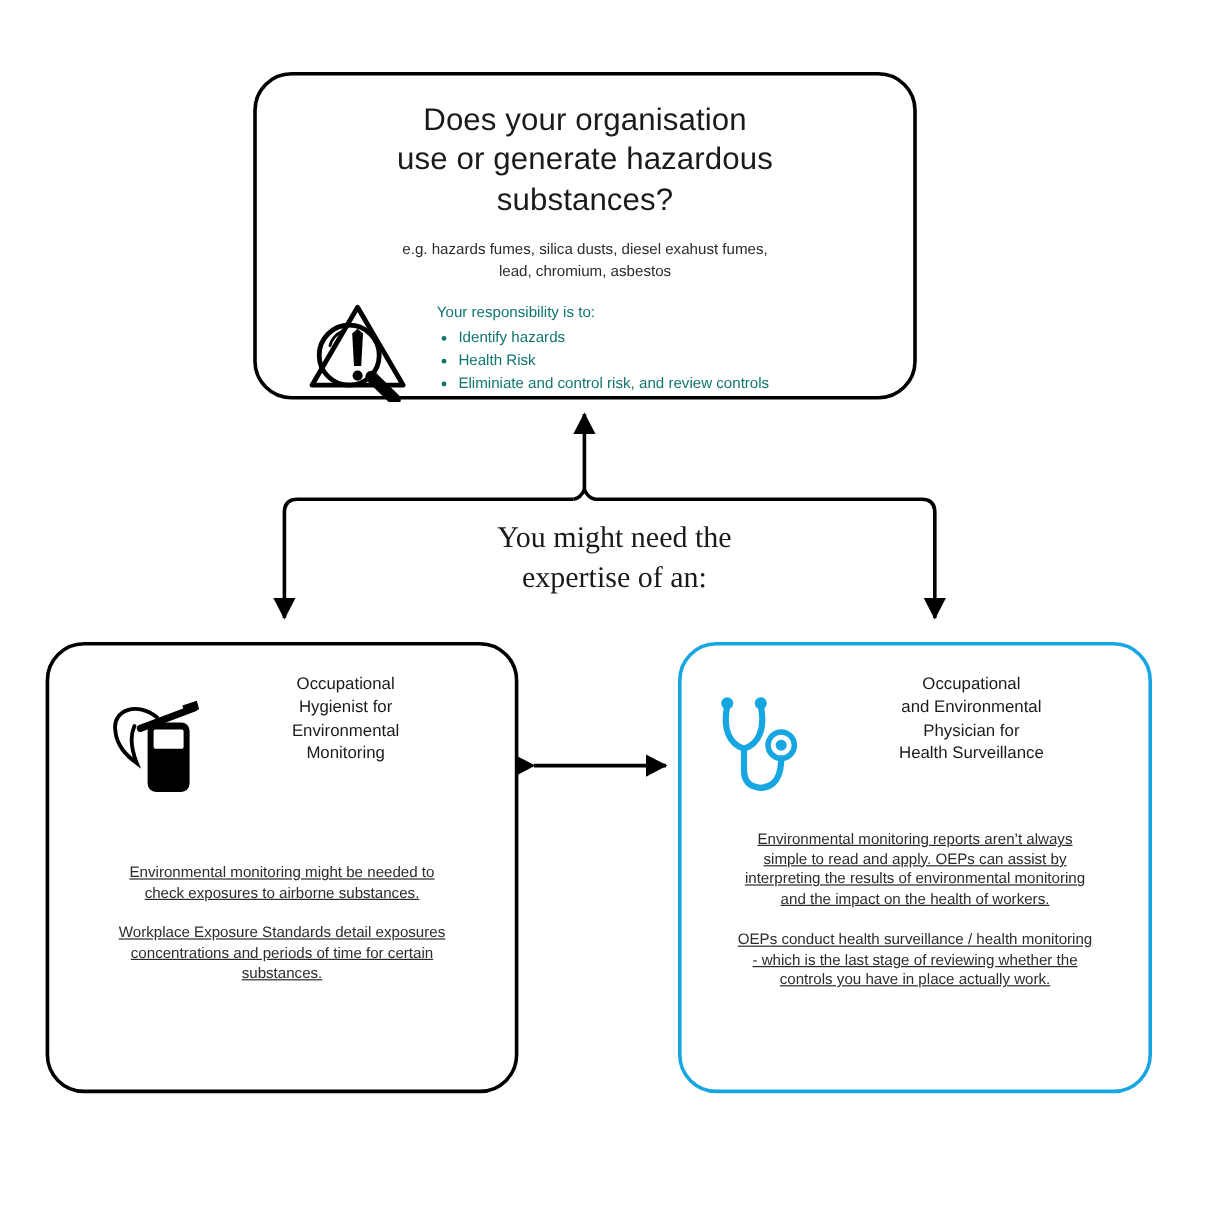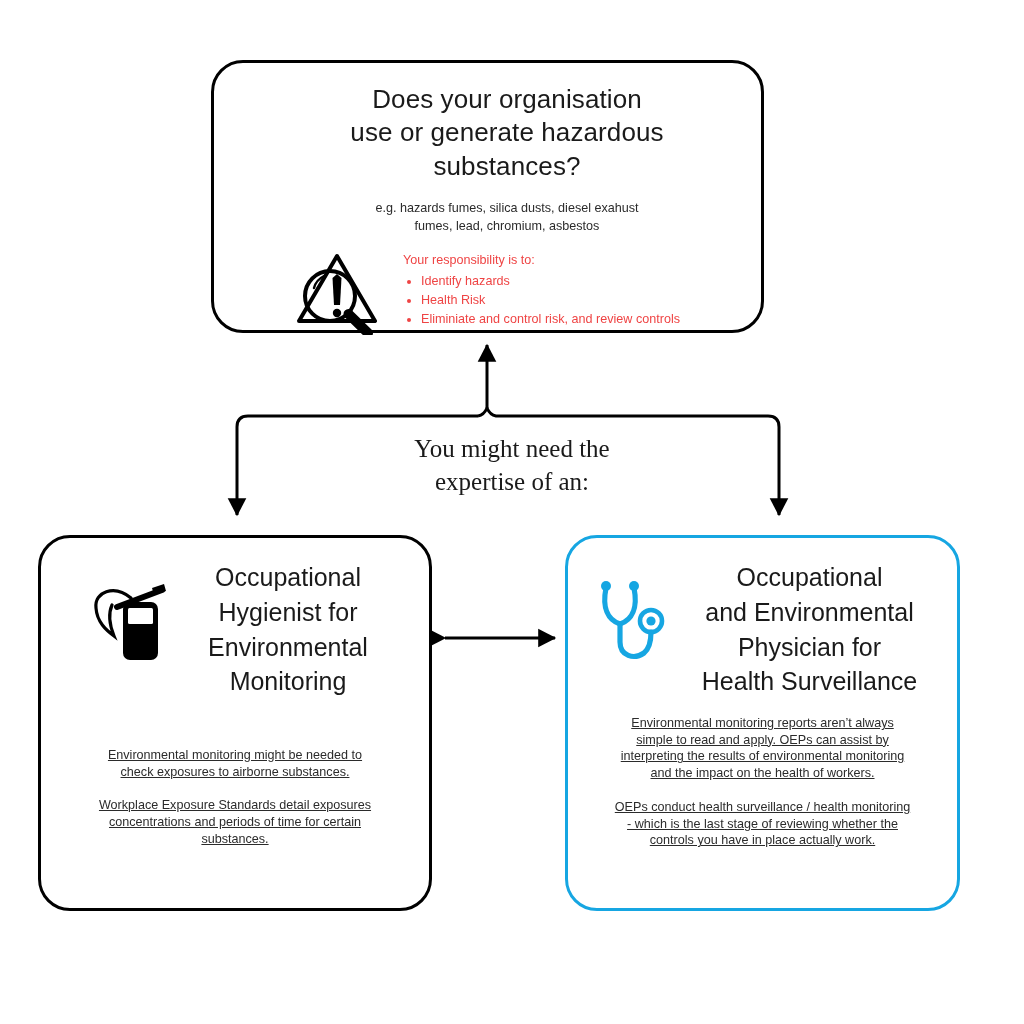--- a/index.html
+++ b/index.html
@@ -21,35 +21,35 @@
     position:absolute;
     box-sizing:border-box;
     background:#ffffff;
     border:3px solid #000000;
     border-radius:32px;
     text-align:center;
   }
   .card.accent{border-color:#16A6E2;}
 
   
-  #card-top{left:211px;top:60px;width:553px;height:273px;padding-left:39px;}
+  #card-top{left:211px;top:60px;width:553px;height:273px;}
   #card-top .title{
     font-size:26px;line-height:1.28;font-weight:400;
     color:#1a1a1a;margin:20px 52px 0 52px;letter-spacing:.1px;
   }
   #card-top .eg{
     font-size:12.6px;line-height:1.45;color:#2b2b2b;
     margin:16px 110px 0 110px;
   }
   #card-top .resp-wrap{
     display:flex;align-items:flex-start;justify-content:flex-start;
     margin:12px 0 0 0;padding-left:38px;
   }
   #card-top .resp-text{
-    text-align:left;font-size:12.6px;line-height:1.5;color:#ef4444;
+    text-align:left;font-size:12.6px;line-height:1.5;color:#0f766e;
     margin-left:20px;padding-top:4px;
   }
   #card-top ul{margin:2px 0 0 0;padding-left:18px;}
   #card-top li{margin:0;padding:0;}
 
   
   #mid-label{
     position:absolute;left:312px;top:432px;width:400px;
     text-align:center;font-size:25px;line-height:1.32;color:#1a1a1a;font-family:Liberation Serif, serif;
   }
@@ -57,21 +57,21 @@
   
   #card-left{left:38px;top:535px;width:394px;height:376px;}
   #card-right{left:565px;top:535px;width:395px;height:376px;}
 
   .bottom-head{
     display:flex;align-items:flex-start;justify-content:center;
     padding-top:22px;
   }
   .bottom-head .icon{flex:0 0 auto;margin-top:14px;}
   .bottom-head .htxt{
-    font-size:25px;line-height:1.39;color:#1a1a1a;font-weight:400;
+    font-size:14px;line-height:1.39;color:#1a1a1a;font-weight:400;
     margin-left:6px;
   }
   #card-left .bottom-head .htxt{width:196px;}
   #card-right .bottom-head .htxt{width:252px;margin-left:2px;}
 
   .body-text{
     font-size:12.6px;line-height:1.33;color:#2b2b2b;text-align:center;
   }
   #card-left .body-text{margin:48px 40px 0 40px;}
   #card-right .body-text{margin:16px 30px 0 30px;}

